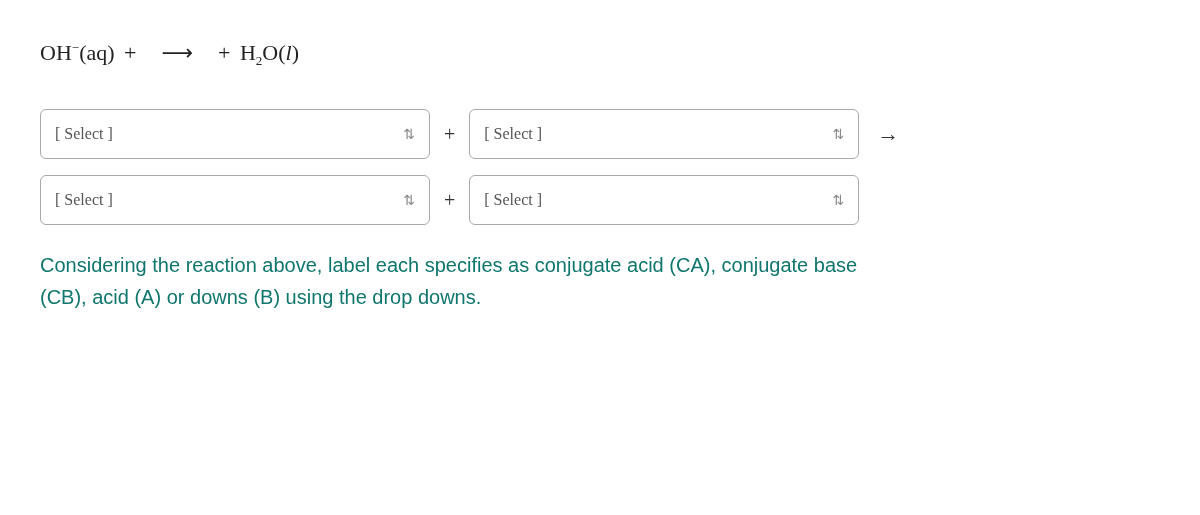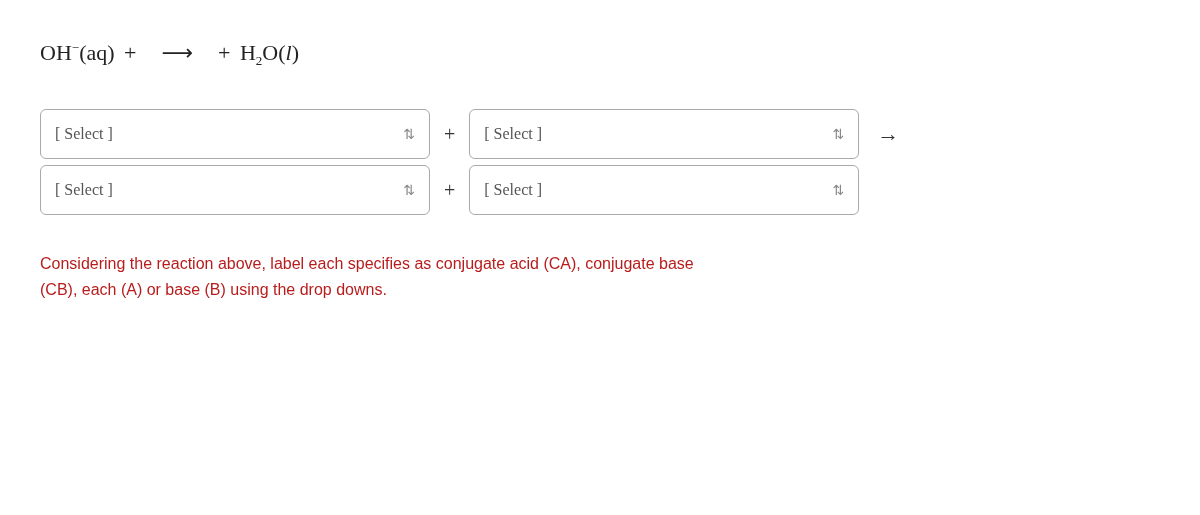--- a/index.html
+++ b/index.html
@@ -37,22 +37,22 @@
     }
 
     .arrow {
       margin: 0 10px;
       font-size: 22px;
     }
 
     .dropdowns-section {
       display: flex;
       flex-direction: column;
-      gap: 6px;
-      margin-bottom: 36px;
+      gap: 16px;
+      margin-bottom: 24px;
     }
 
     .dropdown-row {
       display: flex;
       align-items: center;
       gap: 10px;
     }
 
     .select-box {
       display: flex;
@@ -81,22 +81,22 @@
     }
 
     .arrow-symbol {
       font-size: 22px;
       color: #333;
       margin-left: 8px;
     }
 
     .description {
       font-family: 'Arial', sans-serif;
-      font-size: 16px;
-      color: #b91c1c;
+      font-size: 20px;
+      color: #0f766e;
       line-height: 1.6;
       max-width: 900px;
     }
   </style>
 </head>
 <body>
 
 <div class="equation-row">
   <span>OH<sup>−</sup>(aq)</span>
   <span>&nbsp;+&nbsp;</span>
@@ -130,14 +130,14 @@
       <span>[ Select ]</span>
       <span class="chevron">⇅</span>
     </div>
     <span class="arrow-symbol" style="visibility:hidden;">→</span>
   </div>
 
 </div>
 
 <div class="description">
   <span>Considering the reaction above, label each specifies as conjugate acid (CA), conjugate base</span><br>
-  <span>(CB), each (A) or base (B) using the drop downs.</span>
+  <span>(CB), acid (A) or downs (B) using the drop downs.</span>
 </div>
 
 </body></html>

